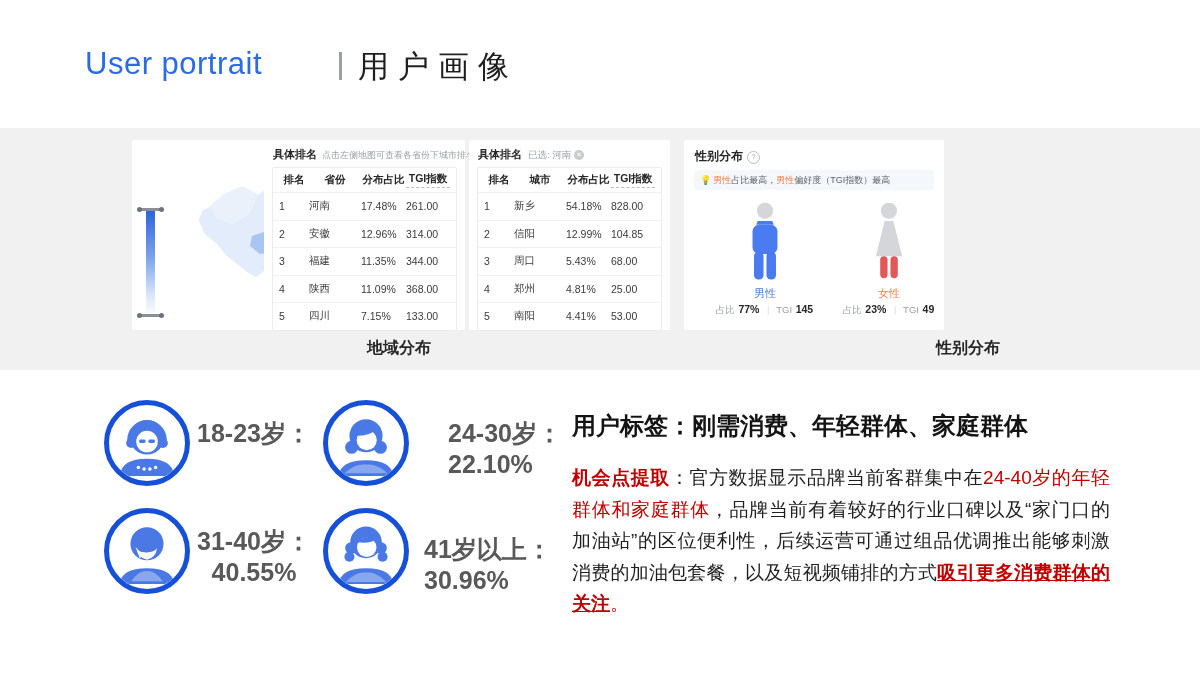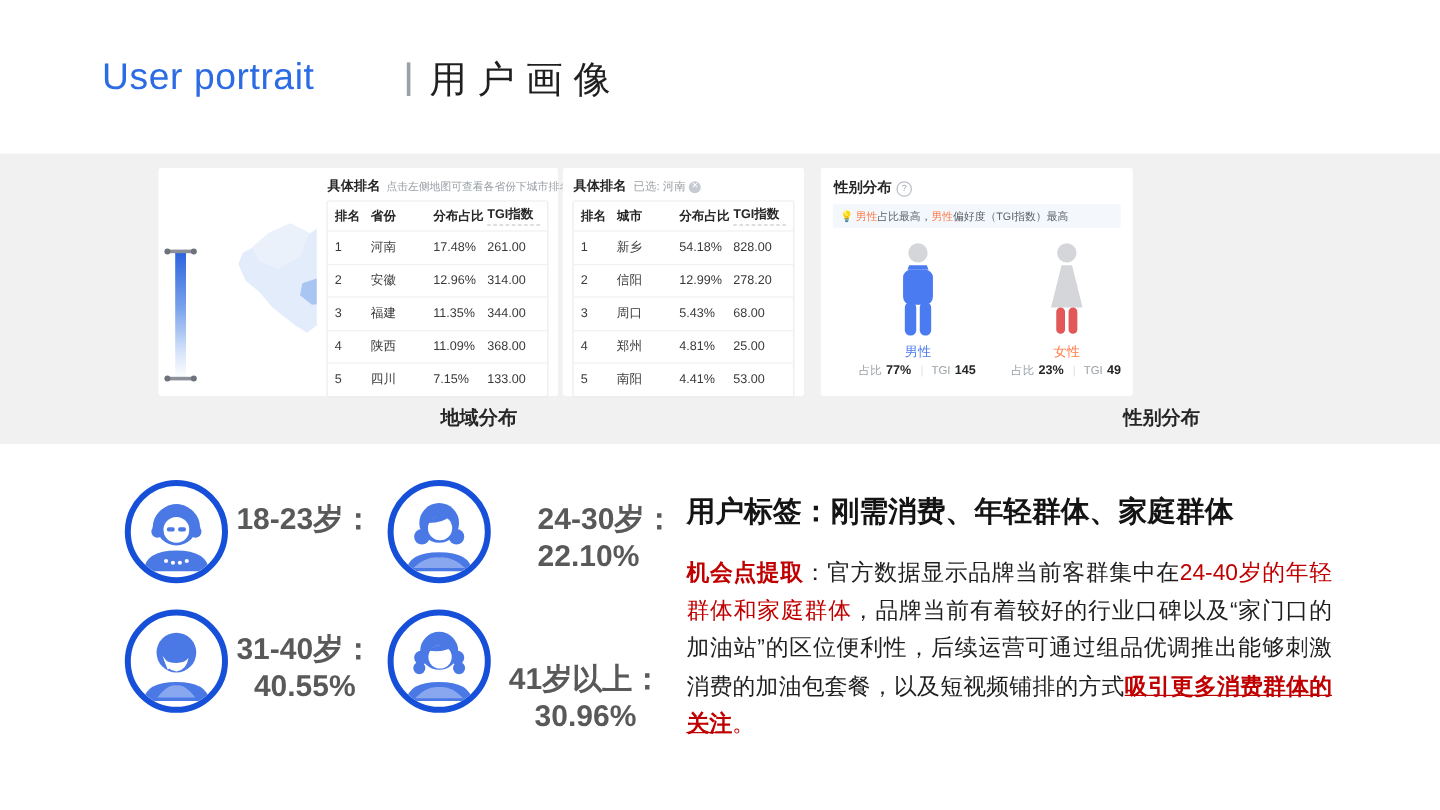--- a/index.html
+++ b/index.html
@@ -35,21 +35,21 @@
   .lh-top{top:68px;} .lh-bot{top:174px;}
 
   
   .tbl-head{padding:7px 9px 3px 9px;font-size:11px;color:#262626;font-weight:bold;white-space:nowrap;}
   .tbl-note{font-weight:normal;font-size:9px;color:#9aa0a6;margin-left:5px;}
   .sel-tag{font-weight:normal;font-size:9.5px;color:#9aa0a6;margin-left:6px;}
   .close-dot{display:inline-block;width:10px;height:10px;line-height:10px;border-radius:50%;
     background:#c7cbd1;color:#fff;font-size:7px;text-align:center;vertical-align:1px;margin-left:3px;cursor:pointer;}
   .tbl{margin:2px 8px 0 8px;border:1px solid #ececec;border-radius:2px;}
   .trow{display:flex;align-items:center;height:26.5px;border-top:1px solid #f1f1f1;padding:0 6px;}
-  .trow:first-child{border-top:none;height:24px;}
+  .trow:first-child{border-top:none;height:24px;text-align:center;}
   .trow span{font-size:10.5px;color:#3a3a3a;white-space:nowrap;overflow:hidden;}
   .trow.hrow span{font-weight:bold;color:#262626;}
   .c0{width:30px;} .c1{width:52px;} .c2{flex:1;} .c3{width:44px;}
   .tgi-underline{border-bottom:1px dashed #b9bec6;padding-bottom:1px;}
 
   
   .g-title{left:11px;top:8px;font-size:12px;font-weight:bold;color:#262626;}
   .info-dot{display:inline-block;width:11px;height:11px;line-height:10px;border:1px solid #b9bec6;
     border-radius:50%;color:#9aa0a6;font-size:7.5px;font-weight:normal;text-align:center;vertical-align:1px;margin-left:4px;cursor:pointer;}
   .g-tip{left:10px;top:30px;width:228px;height:20px;background:#f4f8fd;border-radius:2px;
@@ -179,21 +179,21 @@
       <div class="trow">
         <span class="c0">1</span>
         <span class="c1">新乡</span>
         <span class="c2">54.18%</span>
         <span class="c3">828.00</span>
       </div>
       <div class="trow">
         <span class="c0">2</span>
         <span class="c1">信阳</span>
         <span class="c2">12.99%</span>
-        <span class="c3">278.20</span>
+        <span class="c3">104.85</span>
       </div>
       <div class="trow">
         <span class="c0">3</span>
         <span class="c1">周口</span>
         <span class="c2">5.43%</span>
         <span class="c3">68.00</span>
       </div>
       <div class="trow">
         <span class="c0">4</span>
         <span class="c1">郑州</span>
@@ -315,21 +315,21 @@
     <circle cx="50" cy="38" r="22" fill="#4a79e6"></circle>
     <circle cx="29" cy="46" r="8" fill="#4a79e6"></circle>
     <circle cx="27" cy="58" r="7" fill="#4a79e6"></circle>
     <circle cx="71" cy="46" r="8" fill="#4a79e6"></circle>
     <circle cx="73" cy="58" r="7" fill="#4a79e6"></circle>
     <circle cx="51" cy="45" r="13.5" fill="#ffffff"></circle>
     <path d="M38,38 Q46,28 64,33 Q58,40 38,38 Z" fill="#4a79e6"></path>
     <path d="M22,93 Q36,78 50,80 Q64,78 78,93 Z" fill="#ffffff" opacity="0.35"></path>
   </svg>
 </div>
-<div class="age-text" style="left:424px;top:551px;text-align:center;">
+<div class="age-text" style="left:424px;top:534px;">
   <div>41岁以上：</div>
   <div>30.96%</div>
 </div>
 
 <div class="abs ins-title">用户标签：刚需消费、年轻群体、家庭群体</div>
 <div class="abs ins-para">
   <span class="red-b">机会点提取</span><span>：官方数据显示品牌当前客群集中在</span><span class="red">24-40岁的年轻群体和家庭群体</span><span>，品牌当前有着较好的行业口碑以及“家门口的加油站”的区位便利性，后续运营可通过组品优调推出能够刺激消费的加油包套餐，以及短视频铺排的方式</span><span class="red-bu">吸引更多消费群体的关注</span><span class="red">。</span>
 </div>
 
 </body></html>

